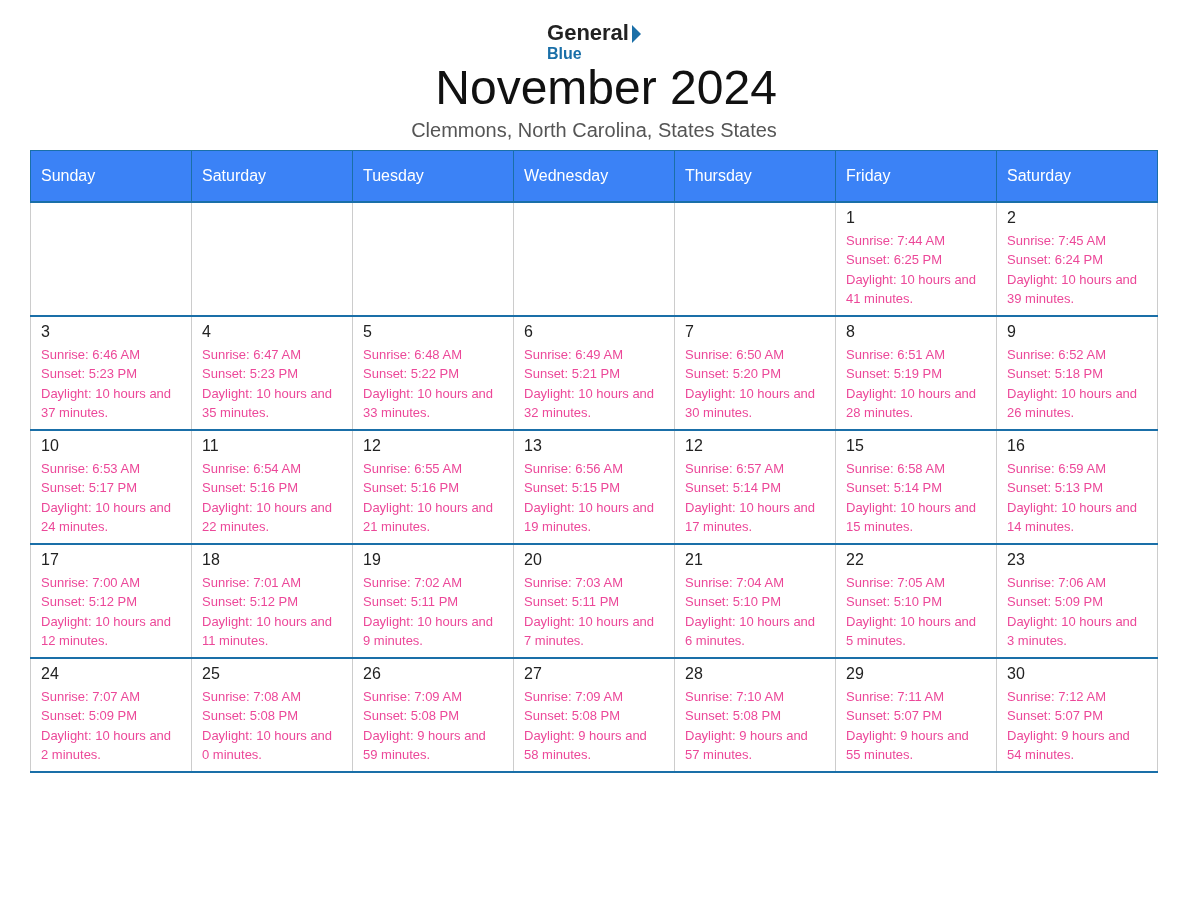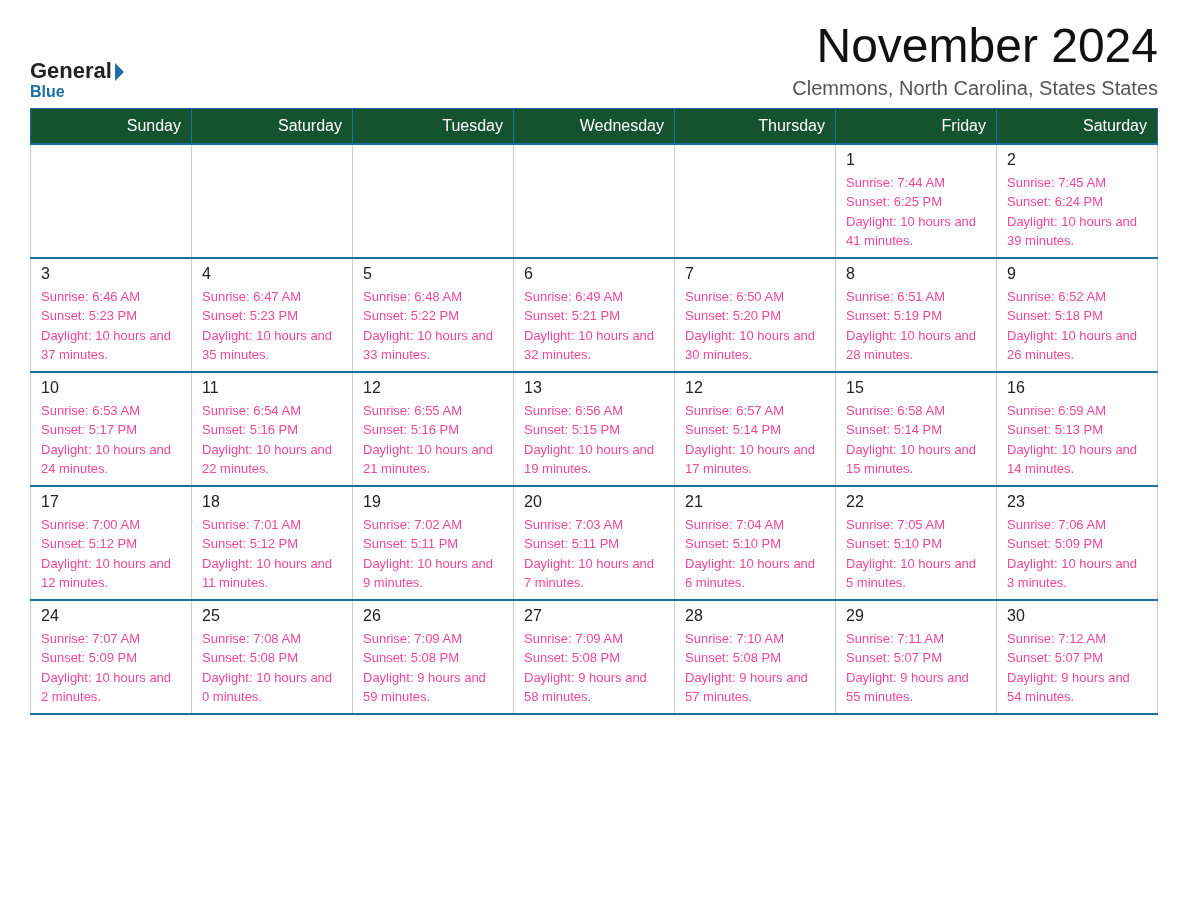--- a/index.html
+++ b/index.html
@@ -7,21 +7,22 @@
       font-family: Arial, Helvetica, sans-serif;
       background: #fff;
       color: #222;
       width: 1188px;
       min-height: 918px;
       padding: 20px 30px;
     }
     .header {
       display: flex;
       justify-content: space-between;
-      align-items: flex-end;
+      align-items: center;
+      flex-direction: column;
     }
     .logo-general {
       font-size: 22px;
       font-weight: bold;
       color: #222;
       font-family: Arial, sans-serif;
     }
     .title-block {
       text-align: right;
     }
@@ -35,26 +36,26 @@
       font-size: 20px;
       color: #555;
       margin-top: 4px;
     }
     .calendar {
       width: 100%;
       border-collapse: collapse;
       margin-top: 8px;
     }
     .calendar th {
-      background: #14532d;
+      background: #3b82f6;
       color: #fff;
       font-size: 16px;
       font-weight: normal;
-      padding: 8px 10px;
-      text-align: right;
+      padding: 16px 10px;
+      text-align: left;
       border: 1px solid #1a6fa8;
     }
     .calendar td {
       vertical-align: top;
       padding: 6px 10px;
       border: 1px solid #ccc;
       width: calc(100% / 7);
       min-height: 100px;
       font-size: 13px;
       color: #222;

